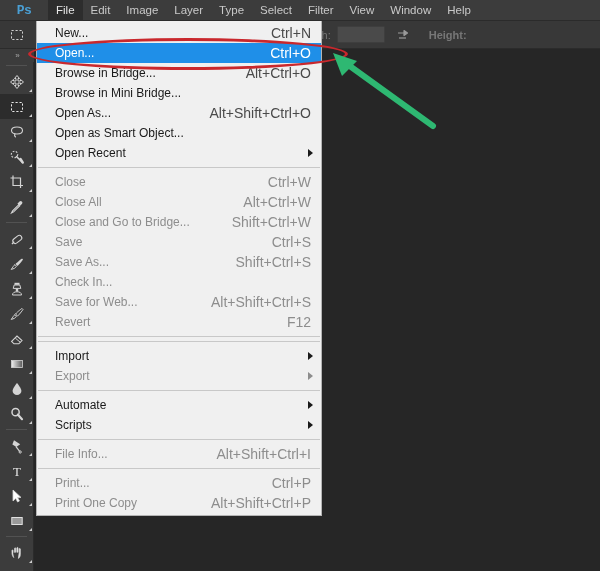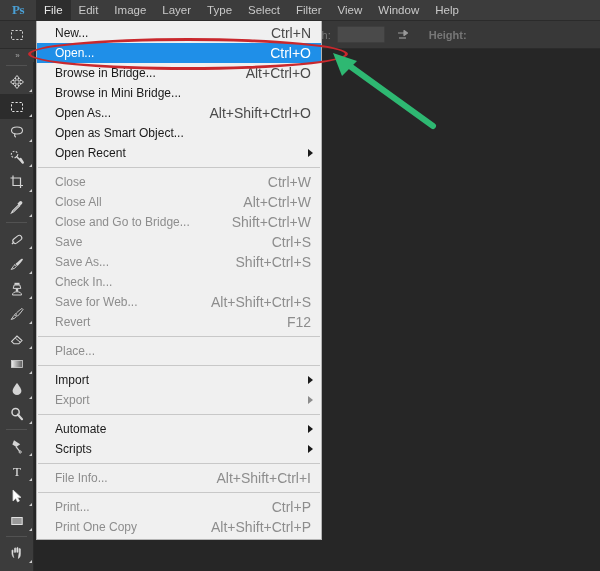--- a/index.html
+++ b/index.html
@@ -17,25 +17,25 @@
 
   
   .menubar {
     position: absolute; top: 0; left: 0;
     width: 600px; height: 21px;
     background: #3c3c3c;
     display: flex; align-items: center;
     border-bottom: 1px solid #2b2b2b;
   }
   .ps-logo {
-    width: 36px; height: 21px;
+    width: 48px; height: 21px;
     display: flex; align-items: center; justify-content: center;
     color: #4a9fd4;
     font-size: 13px; font-weight: bold;
-    font-family: Liberation Serif, serif;
+    font-family: Liberation Mono, monospace;
     letter-spacing: -0.5px;
   }
   .menubar-item {
     height: 23px; padding: 0 8px;
     display: flex; align-items: center;
     font-size: 11.5px; color: #c9c9c9;
     white-space: nowrap;
   }
   .menubar-item.active {
     background: #2d2d2d; color: #e8e8e8;
@@ -448,23 +448,20 @@
       </div>
       <div class="mi">
         <span class="label">Save for Web...</span>
         <span class="accel">Alt+Shift+Ctrl+S</span>
       </div>
       <div class="mi">
         <span class="label">Revert</span>
         <span class="accel">F12</span>
       </div>
       <div class="msep"></div>
-      <div class="mi">
-        <span class="label">Place...</span>
-      </div>
       <div class="msep"></div>
       <div class="mi enabled">
         <span class="label">Import</span>
         <span class="arrow"></span>
       </div>
       <div class="mi">
         <span class="label">Export</span>
         <span class="arrow"></span>
       </div>
       <div class="msep"></div>

